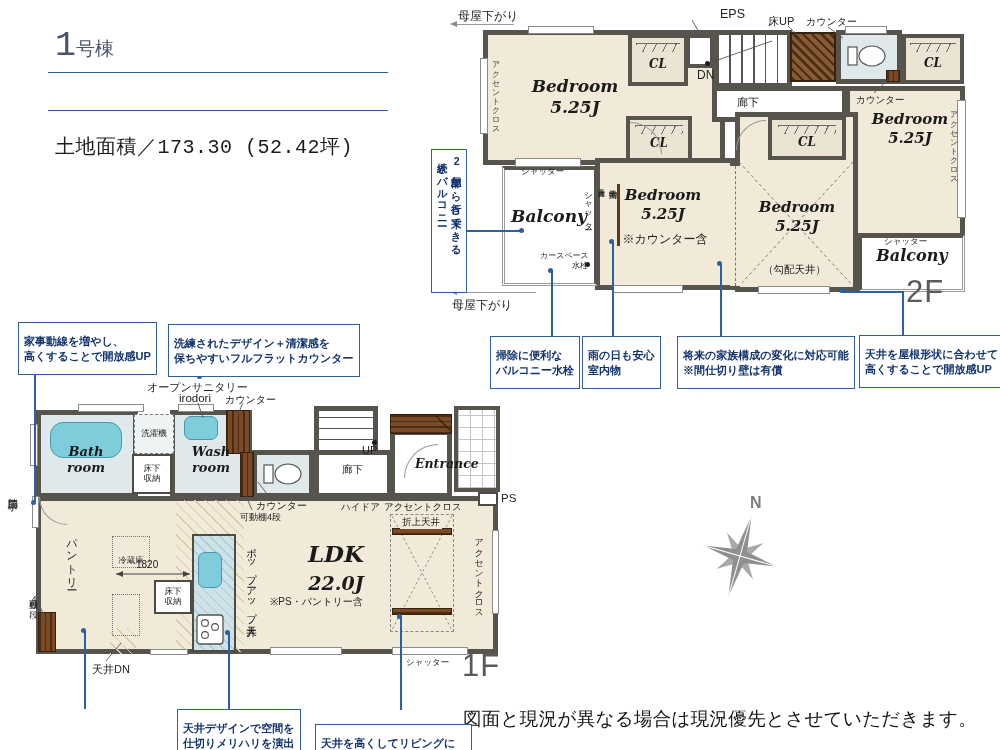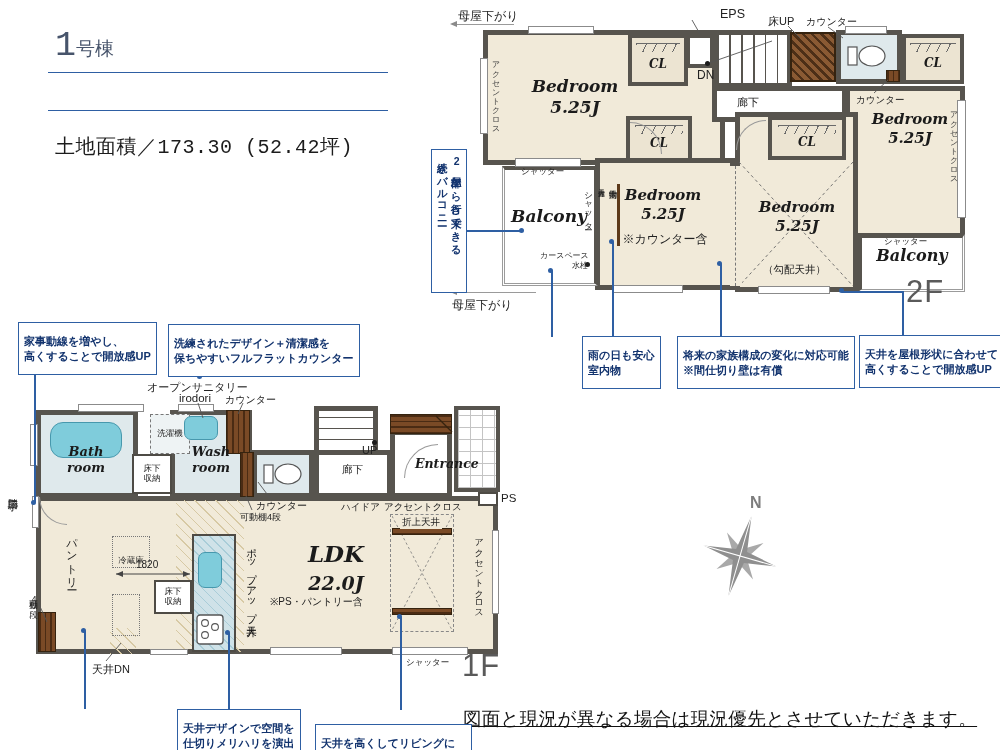--- a/index.html
+++ b/index.html
@@ -169,20 +169,24 @@
   <div class="aline" style="left:456px;top:292px;width:80px;"></div>
   <div class="tri-l" style="left:450px;top:289px;"></div>
 
   <div class="co v" style="left:431px;top:149px;height:132px;font-size:10.5px;padding:5px 3px;">
     <span>2部屋から行き来できる</span><br>
     <span>続きバルコニー</span>
   </div>
   <div class="lead" style="left:467px;top:230px;width:56px;height:1.5px;"></div>
   <div class="dot" style="left:519px;top:228px;"></div>
 
+  <div class="co" style="left:490px;top:336px;">
+    <span>掃除に便利な</span><br>
+    <span>バルコニー水栓</span>
+  </div>
   <div class="lead" style="left:551px;top:271px;width:1.5px;height:66px;"></div>
   <div class="dot" style="left:548px;top:268px;"></div>
 
   <div class="co" style="left:582px;top:336px;">
     <span>雨の日も安心</span><br>
     <span>室内物</span>
   </div>
   <div class="lead" style="left:612px;top:242px;width:1.5px;height:95px;"></div>
   <div class="dot" style="left:609px;top:239px;"></div>
 
@@ -214,21 +218,21 @@
   </div>
   <div class="lead" style="left:200px;top:354px;width:1.5px;height:23px;"></div>
   <div class="dot" style="left:197px;top:374px;"></div>
 
   <div class="lbl" style="left:147px;top:380px;font-size:11px;">オープンサニタリー</div>
   <div class="lbl" style="left:179px;top:392px;font-size:11.5px;">irodori</div>
   <div class="lbl" style="left:225px;top:393px;font-size:10px;">カウンター</div>
 
   <div class="room water" style="left:36px;top:410px;width:102px;height:88px;"></div>
   <div class="cyan" style="left:50px;top:422px;width:72px;height:36px;border-radius:13px;"></div>
-  <div class="dashbox" style="left:134px;top:414px;width:40px;height:40px;background:#eef3f4;display:flex;align-items:center;justify-content:center;margin-left:16px;">
+  <div class="dashbox" style="left:134px;top:414px;width:40px;height:40px;background:#eef3f4;display:flex;align-items:center;justify-content:center;">
     <span style="font-size:8.5px;">洗濯機</span>
   </div>
   <div class="whtbox" style="left:132px;top:454px;width:40px;height:40px;font-size:8.5px;">
     <span><span>床下</span><br><span>収納</span></span>
   </div>
   <div class="room water" style="left:170px;top:410px;width:82px;height:88px;"></div>
   <div class="cyan" style="left:184px;top:416px;width:34px;height:24px;"></div>
   <div class="wood" style="left:226px;top:410px;width:24px;height:44px;"></div>
   <div class="room water" style="left:252px;top:450px;width:62px;height:48px;"></div>
   <div class="wood" style="left:240px;top:452px;width:14px;height:45px;"></div>
@@ -357,15 +361,15 @@
   <svg style="left:688px;top:494px;z-index:20;" width="108" height="116">
     <g transform="rotate(16 52 62)">
       <path d="M71,43 L59,62 L71,81 L52,69 L33,81 L45,62 L33,43 L52,55 Z" fill="#a9a9a9"></path>
       <path d="M52,20 L57.7,56.3 L90,62 L57.7,67.7 L52,104 L46.3,67.7 L14,62 L46.3,56.3 Z" fill="#8f8f8f"></path>
       <line x1="52" y1="20" x2="52" y2="104" stroke="#ffffff" stroke-width="1"></line>
       <line x1="14" y1="62" x2="90" y2="62" stroke="#ffffff" stroke-width="1"></line>
     </g>
   </svg>
   <div class="abs" style="left:750px;top:494px;font-size:16px;font-weight:bold;color:#7d7d7d;z-index:21;">N</div>
 
-  <div class="abs" style="left:463px;top:706px;font-size:18.5px;color:#111;letter-spacing:.3px;text-decoration:underline;">図面と現況が異なる場合は現況優先とさせていただきます。</div>
+  <div class="abs" style="left:463px;top:706px;font-size:18.5px;color:#111;letter-spacing:.3px;">図面と現況が異なる場合は現況優先とさせていただきます。</div>
 
 </div>
 
 </body></html>

